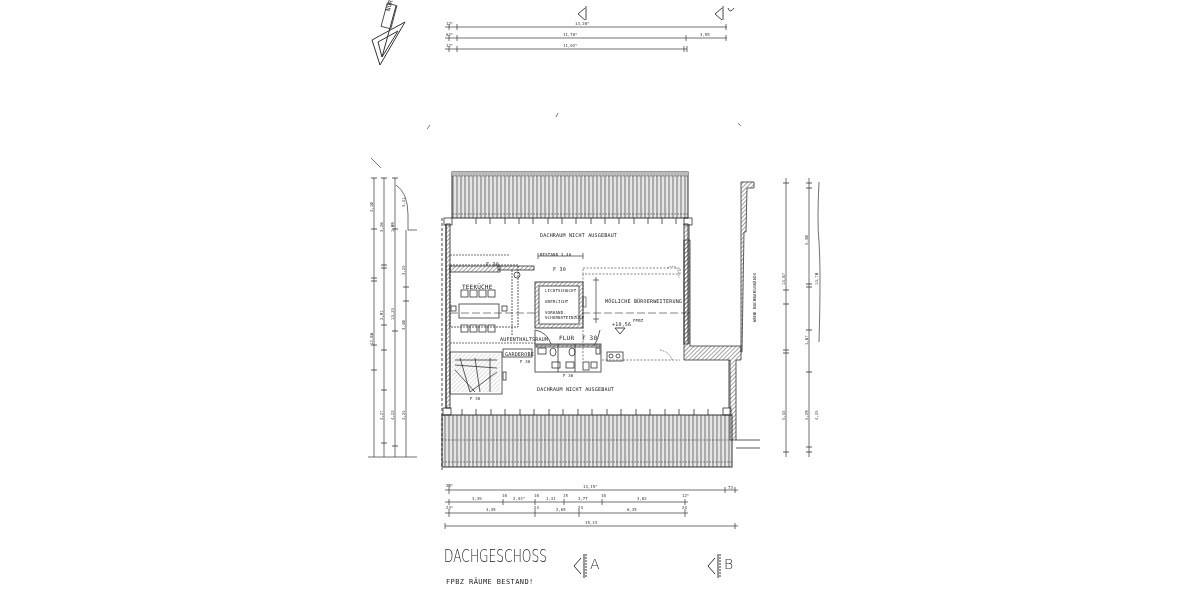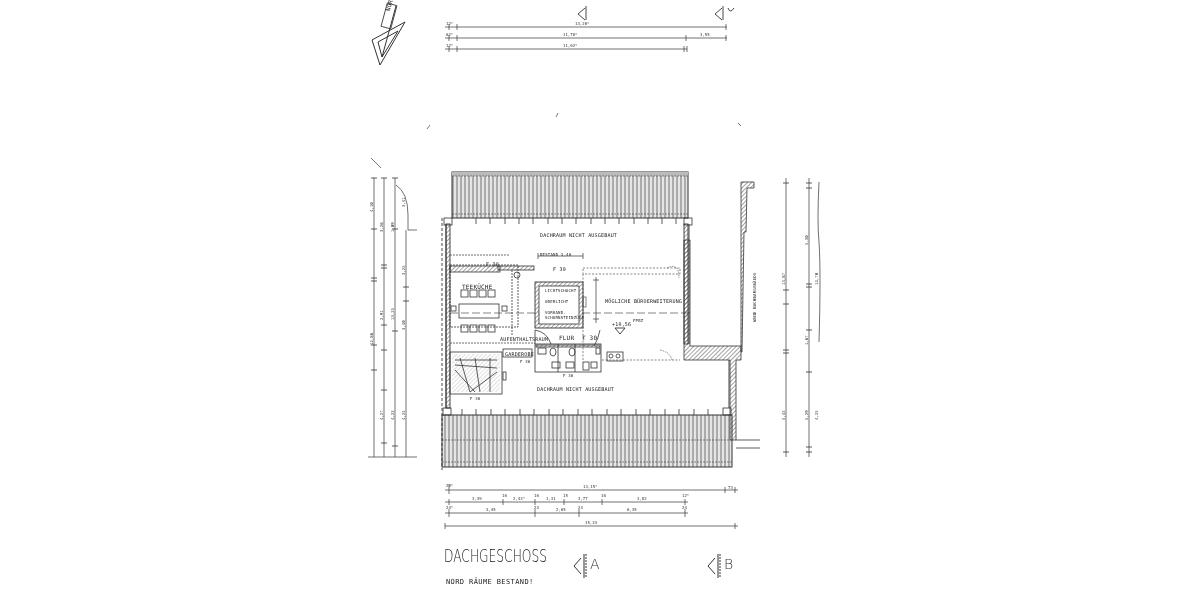--- a/index.html
+++ b/index.html
@@ -375,15 +375,15 @@
 <div class="dimtxt" style="left:486px;top:507px">3,45</div>
 <div class="dimtxt" style="left:534px;top:505px">24</div>
 <div class="dimtxt" style="left:556px;top:507px">2,65</div>
 <div class="dimtxt" style="left:578px;top:505px">24</div>
 <div class="dimtxt" style="left:627px;top:507px">6,35</div>
 <div class="dimtxt" style="left:682px;top:505px">24</div>
 
 <div class="dimtxt" style="left:585px;top:520px">15,33</div>
 
 <div class="title">DACHGESCHOSS</div>
-<div class="subtitle">NORD RÄUME BESTAND!</div>
+<div class="subtitle">FPBZ RÄUME BESTAND!</div>
 <div class="section-mark" style="left:590px;top:556px">A</div>
 <div class="section-mark" style="left:724px;top:556px">B</div>
 
 </body></html>

